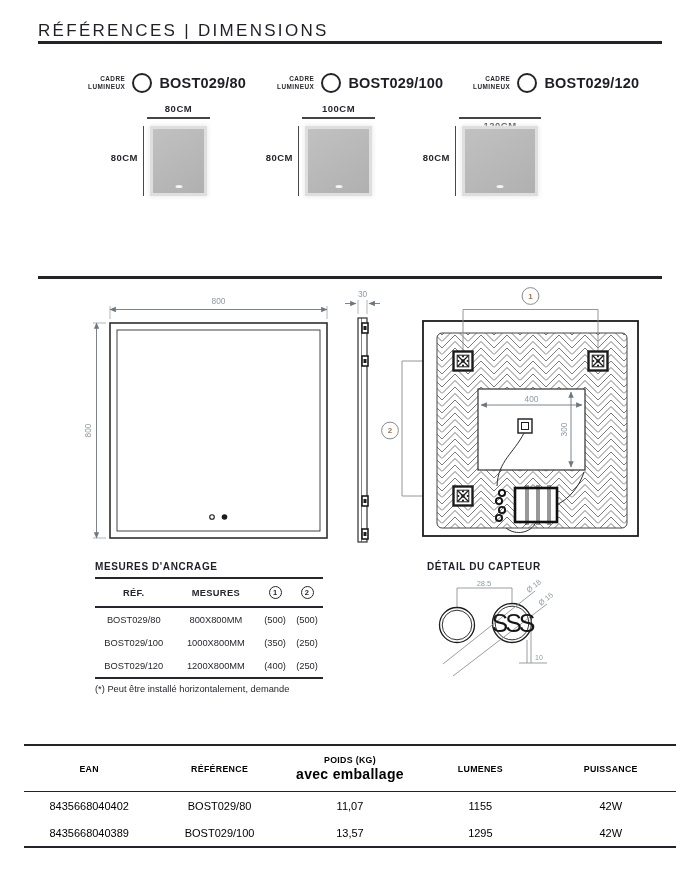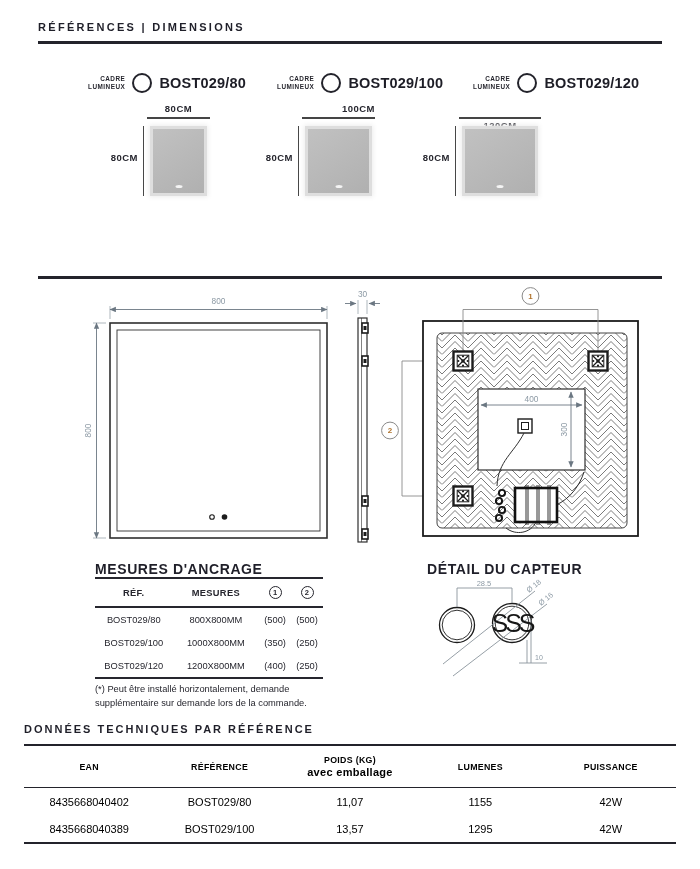--- a/index.html
+++ b/index.html
@@ -1,58 +1,58 @@
 <!DOCTYPE html>
 <html><head>
 <meta charset="utf-8">
 <style>
   html,body{margin:0;padding:0;background:#fff;}
   body{width:700px;height:869px;overflow:hidden;}
   .page{position:relative;width:700px;height:869px;background:#fff;
         font-family:"Liberation Sans","DejaVu Sans",sans-serif;color:#23232b;}
   .abs{position:absolute;}
-  .sec-title{position:absolute;font-weight:bold;font-size:11px;letter-spacing:2.3px;color:#1f1f29;white-space:nowrap;}
+  .sec-title{position:absolute;font-weight:normal;font-size:17px;letter-spacing:2.3px;color:#1f1f29;white-space:nowrap;}
   .rule{position:absolute;height:2.6px;background:#23232b;}
 
   
   .prod-hdr{position:absolute;display:flex;align-items:center;gap:7px;height:20px;}
   .cadre{font-size:6.4px;font-weight:bold;letter-spacing:.5px;text-align:right;line-height:1.3;color:#26262e;}
   .fcirc{width:16px;height:16px;border:2px solid #23232b;border-radius:50%;background:#fff;flex:0 0 auto;}
   .pref{font-size:14.5px;font-weight:bold;letter-spacing:.2px;color:#1d1d26;white-space:nowrap;}
   .wlab{position:absolute;font-size:9.5px;font-weight:bold;letter-spacing:.5px;text-align:center;color:#26262e;}
   .wline{position:absolute;height:1.6px;background:#454545;}
   .vline{position:absolute;width:1.4px;background:#454545;}
   .hlab{position:absolute;font-size:9.5px;font-weight:bold;letter-spacing:.5px;text-align:right;color:#26262e;width:44px;}
   .mirror{position:absolute;box-sizing:border-box;border:3px solid #dedede;
           background:linear-gradient(145deg,#c1c1c1,#b0b0b0);
           box-shadow:0 0 5px 1px #ececec;}
   .mirror::after{content:"";position:absolute;left:50%;bottom:5px;transform:translateX(-50%);
           width:7px;height:3px;border-radius:50%;background:rgba(255,255,255,.85);}
 
   
-  .mini-title{position:absolute;font-size:14px;font-weight:bold;letter-spacing:.6px;color:#1f1f29;white-space:nowrap;}
+  .mini-title{position:absolute;font-size:10px;font-weight:bold;letter-spacing:.6px;color:#1f1f29;white-space:nowrap;}
 
   
   .anc-table{position:absolute;left:95px;top:577px;width:228px;border-collapse:collapse;
              font-size:9.3px;color:#26262e;text-align:center;
              border-top:2px solid #26262e;border-bottom:2px solid #26262e;}
   .anc-table th{font-weight:bold;padding:7px 2px;border-bottom:2px solid #26262e;letter-spacing:.3px;}
   .anc-table td{padding:6.5px 2px;}
   .circ-num{display:inline-block;width:13px;height:13px;line-height:12px;border:1.3px solid #26262e;
             border-radius:50%;font-size:7.5px;font-weight:bold;text-align:center;box-sizing:border-box;}
   .foot{position:absolute;left:95px;top:683px;width:260px;font-size:9.3px;line-height:1.5;color:#26262e;}
 
   
   .tech-title{left:24px;top:723px;letter-spacing:2px;}
   .tech-table{position:absolute;left:24px;top:744px;width:652px;border-collapse:collapse;
               text-align:center;color:#000000;
               border-top:2.6px solid #23232b;border-bottom:2.6px solid #23232b;}
   .tech-table th{font-size:8.8px;font-weight:bold;letter-spacing:.3px;padding:9px 4px;border-bottom:1.8px solid #23232b;}
   .tech-table td{font-size:11px;padding:7.5px 4px;}
-  .tech-table th .sub{display:block;font-size:11px;margin-top:1px;}
+  .tech-table th .sub{display:block;font-size:14px;margin-top:1px;}
   .tech-table col{width:20%;}
 
   
   svg text{font-family:"Liberation Sans","DejaVu Sans",sans-serif;}
   .dimtxt{font-size:8.3px;fill:#8d9aa5;}
   .ctxt{font-size:8px;font-weight:bold;fill:#b0742e;}
 </style>
 </head>
 <body>
 
@@ -76,21 +76,21 @@
   <div class="mirror" style="left:150px;top:126px;width:57px;height:70px;"></div>
 
   <div class="prod-hdr" style="left:277px;top:73px;">
     <div class="cadre">
       <div>CADRE</div>
       <div>LUMINEUX</div>
     </div>
     <div class="fcirc"></div>
     <div class="pref">BOST029/100</div>
   </div>
-  <div class="wlab" style="left:302px;top:103px;width:73px;text-align:right;">100CM</div>
+  <div class="wlab" style="left:302px;top:103px;width:73px;">100CM</div>
   <div class="wline" style="left:302px;top:117px;width:73px;"></div>
   <div class="vline" style="left:298px;top:126px;height:70px;"></div>
   <div class="hlab" style="left:249px;top:152px;">80CM</div>
   <div class="mirror" style="left:305px;top:126px;width:67px;height:70px;"></div>
 
   <div class="prod-hdr" style="left:473px;top:73px;">
     <div class="cadre">
       <div>CADRE</div>
       <div>LUMINEUX</div>
     </div>
@@ -251,21 +251,20 @@
       <tr>
         <td>BOST029/120</td>
         <td>1200X800MM</td>
         <td>(400)</td>
         <td>(250)</td>
       </tr>
     </tbody>
   </table>
   <div class="foot">
     <div>(*) Peut être installé horizontalement, demande</div>
-    <div>supplémentaire sur demande lors de la commande.</div>
   </div>
 
   <div class="mini-title" style="left:427px;top:561px;">DÉTAIL DU CAPTEUR</div>
   <svg class="abs" style="left:425px;top:576px;" width="190" height="108" viewBox="0 0 190 108">
     <g>
       <circle cx="32" cy="49" r="17.5" fill="#fff" stroke="#1c1c1c" stroke-width="1.3"></circle>
       <circle cx="32" cy="49" r="14.8" fill="none" stroke="#1c1c1c" stroke-width="0.9"></circle>
     </g>
     <g>
       <circle cx="87" cy="47" r="19.5" fill="#fff" stroke="#1c1c1c" stroke-width="1.3"></circle>
@@ -287,21 +286,20 @@
     </g>
 
     <g>
       <path d="M102,64 V87 M106,44 V87 M94,87 H122" stroke="#8a949c" stroke-width="0.9" fill="none"></path>
       <text class="dimtxt" x="114" y="84" text-anchor="middle" style="font-size:7px">10</text>
     </g>
 
     <text x="87" y="56" text-anchor="middle" font-size="25" letter-spacing="-3" font-family="DejaVu Serif, serif" fill="#161616">SSS</text>
   </svg>
 
-  <div class="sec-title tech-title">DONNÉES TECHNIQUES PAR RÉFÉRENCE</div>
   <table class="tech-table">
     <colgroup>
         <col>
         <col>
         <col>
         <col>
         <col>
       </colgroup>
     <thead>
       <tr>

